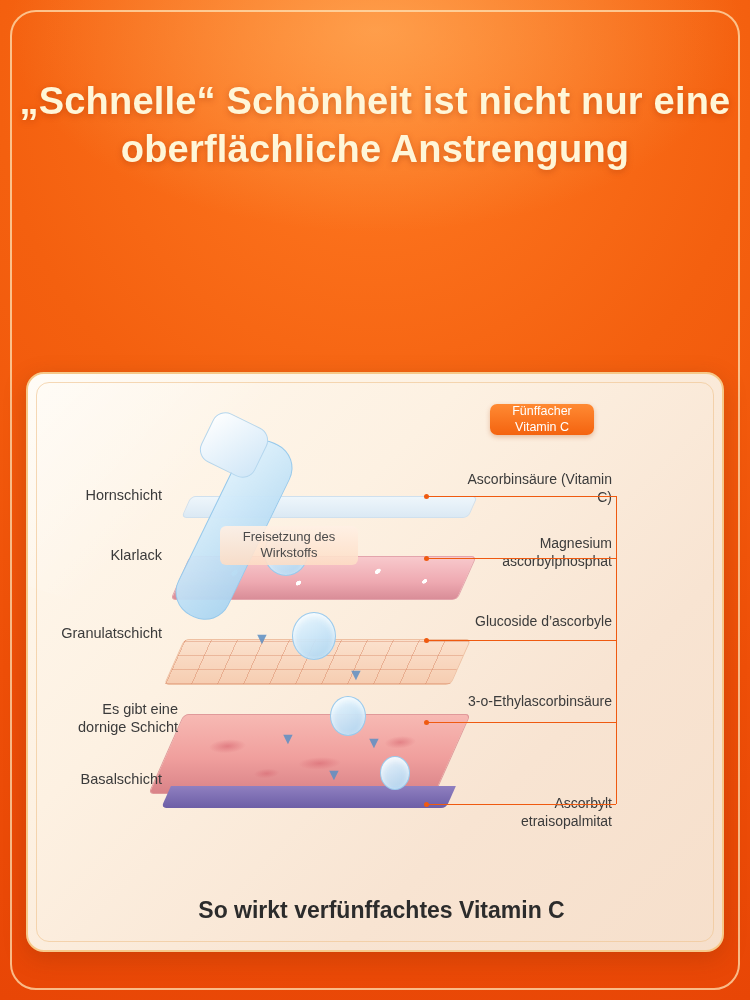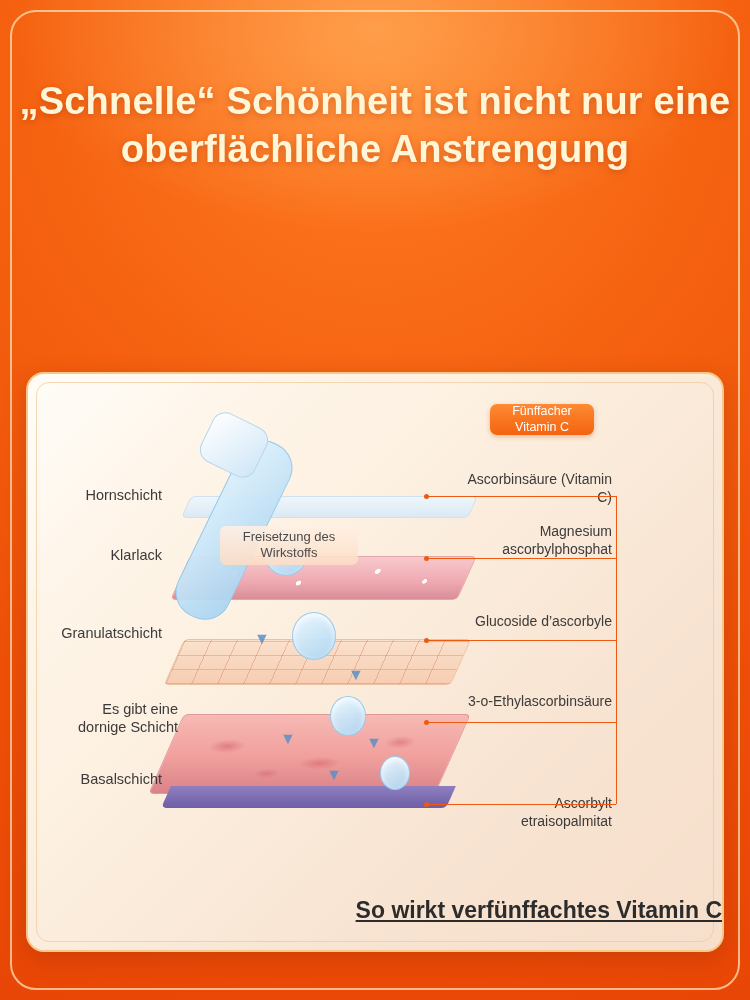--- a/index.html
+++ b/index.html
@@ -284,25 +284,24 @@
     border-left: 8px solid transparent;
     border-right: 8px solid transparent;
     border-top: 10px solid #f9cda2;
   }
 
   
   .caption {
     position: absolute;
     left: 13px; right: 0;
     bottom: 26px;
-    text-align: right;
+    text-align: center;
     color: #2c2c2c;
     font-size: 23px;
     font-weight: bold;
-    text-decoration: underline;
   }
 </style>
 </head>
 <body>
 
 <div class="poster">
   <div class="glow-top"></div>
   <div class="frame-outer"></div>
 
   <div class="header">
@@ -348,21 +347,21 @@
     <div class="left-label" style="left:10px; top:112px;">Hornschicht</div>
     <div class="left-label" style="left:10px; top:172px;">Klarlack</div>
     <div class="left-label" style="left:0px; top:250px; width:134px;">Granulatschicht</div>
     <div class="left-label" style="left:26px; top:326px;">Es gibt eine dornige Schicht</div>
     <div class="left-label" style="left:10px; top:396px;text-align:right;">Basalschicht</div>
 
     <div class="right-label" style="left:434px; top:96px;">Ascorbinsäure (Vitamin C)</div>
     <div class="leader" style="left:398px; top:122px; width:190px;"></div>
     <div class="leader-dot" style="left:396px; top:120px;"></div>
 
-    <div class="right-label" style="left:434px; top:148px;">Magnesium ascorbylphosphat</div>
+    <div class="right-label" style="left:434px; top:160px;">Magnesium ascorbylphosphat</div>
     <div class="leader" style="left:398px; top:184px; width:190px;"></div>
     <div class="leader-dot" style="left:396px; top:182px;"></div>
 
     <div class="right-label" style="left:434px; top:238px;">Glucoside d’ascorbyle</div>
     <div class="leader" style="left:398px; top:266px; width:190px;"></div>
     <div class="leader-dot" style="left:396px; top:264px;"></div>
 
     <div class="right-label" style="left:434px; top:318px;">3-o-Ethylascorbinsäure</div>
     <div class="leader" style="left:398px; top:348px; width:190px;"></div>
     <div class="leader-dot" style="left:396px; top:346px;"></div>

